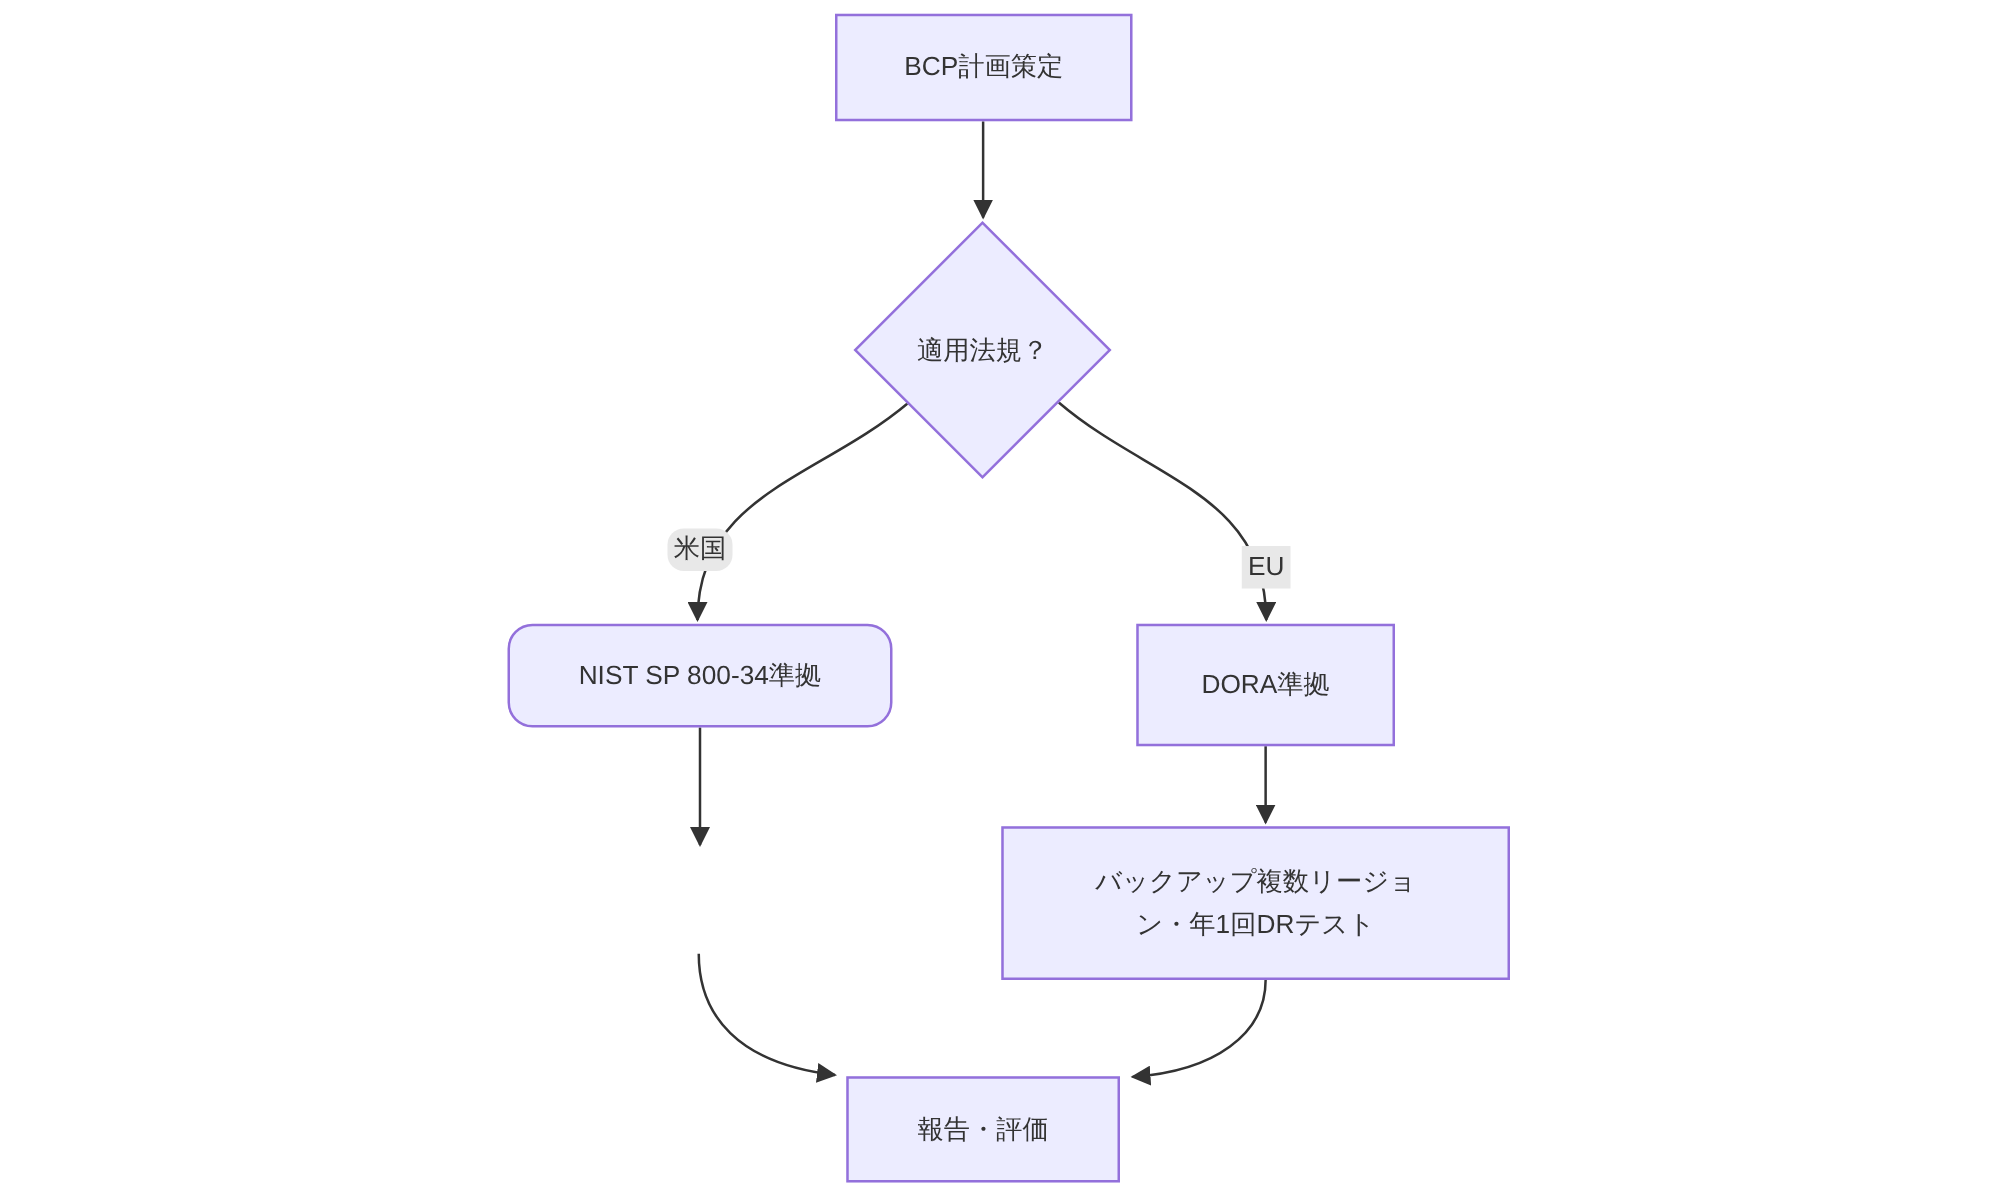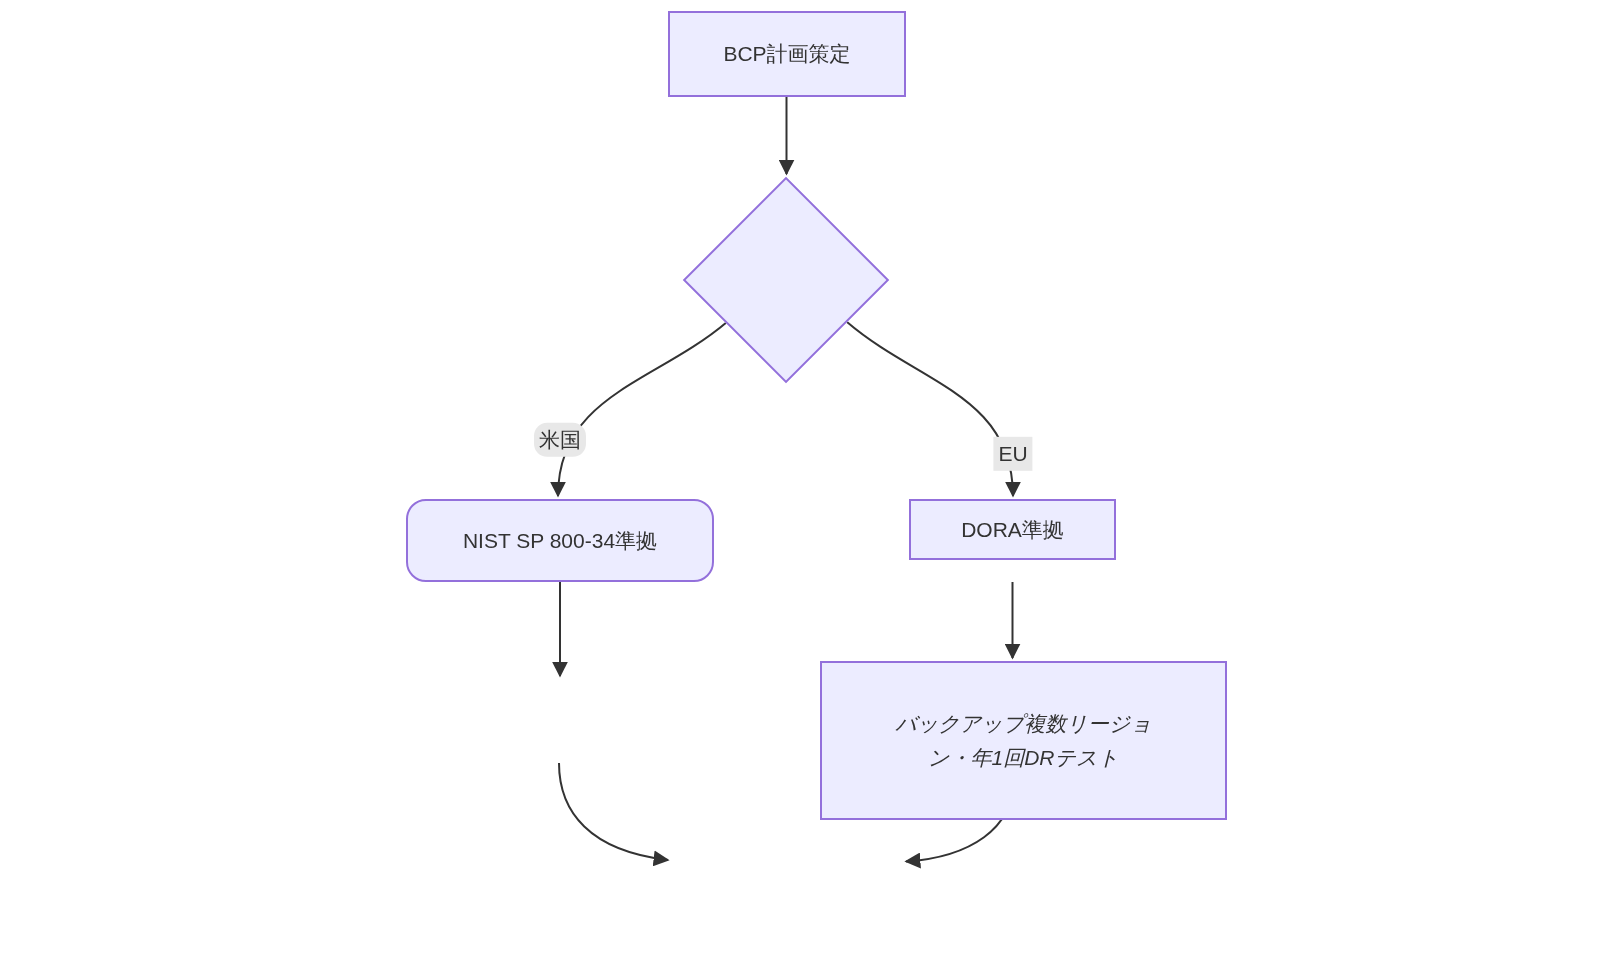--- a/index.html
+++ b/index.html
@@ -68,23 +68,23 @@
     font-size: 21px;
     line-height: 1.35;
     color: var(--text, #333333);
     white-space: nowrap;
   }
   .edge-label.us { left: 560px; top: 440px; border-radius: 13px; }
   .edge-label.eu { left: 1013px; top: 454px; }
 
   .node.plan   { left: 668px; top: 11px;  width: 238px; height: 86px;  }
   .node.nist   { left: 406px; top: 499px; width: 308px; height: 83px; border-radius: 20px;  }
-  .node.dora   { left: 909px; top: 499px; width: 207px; height: 61px;  }
+  .node.dora   { left: 909px; top: 499px; width: 207px; height: 98px;  }
   .node.rto    { left: 387px; top: 679px; width: 346px; height: 84px;  }
-  .node.backup { left: 820px; top: 661px; width: 407px; height: 159px; font-style: italic; }
+  .node.backup { left: 801px; top: 661px; width: 407px; height: 123px; }
   .node.report { left: 677px; top: 861px; width: 219px; height: 85px;  }
 </style>
 </head>
 <body>
 
 <div class="canvas">
 
   <svg class="edges" viewBox="0 0 1602 958" xmlns="http://www.w3.org/2000/svg">
     <defs>
       <marker id="arrowhead" viewBox="0 0 10 10" refX="9" refY="5" markerWidth="8" markerHeight="8" orient="auto">
@@ -98,31 +98,37 @@
     <path class="edge-path" d="M 1012.5 582 L 1012.5 658" marker-end="url(#arrowhead)"></path>
     <path class="edge-path" d="M 559 763 C 559 812 590 851 668 860" marker-end="url(#arrowhead)"></path>
     <path class="edge-path" d="M 1012.5 784 C 1012.5 827 972 857 906 861.5" marker-end="url(#arrowhead)"></path>
   </svg>
 
   <div class="node plan">
     <span class="node-label">BCP計画策定</span>
   </div>
 
   <div class="diamond-shape"></div>
+  <div class="diamond-label">
+    <span class="node-label">適用法規？</span>
+  </div>
 
   <div class="edge-label us">米国</div>
   <div class="edge-label eu">EU</div>
 
   <div class="node nist">
     <span class="node-label">NIST SP 800-34準拠</span>
   </div>
 
   <div class="node dora">
     <span class="node-label">DORA準拠</span>
   </div>
 
 
   <div class="node backup">
     <span class="node-label wrap-narrow">バックアップ複数リージョン・年1回DRテスト</span>
   </div>
 
+  <div class="node report">
+    <span class="node-label">報告・評価</span>
+  </div>
 
 </div>
 
 </body></html>

